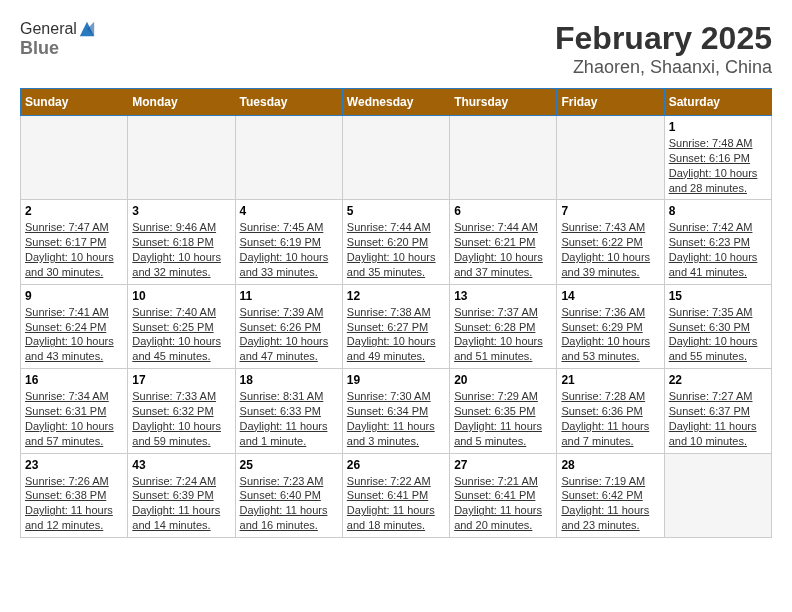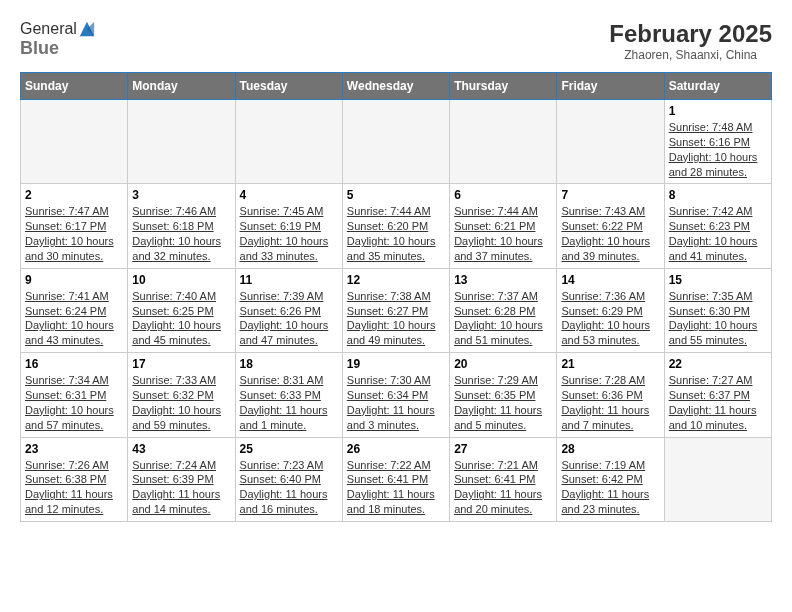--- a/index.html
+++ b/index.html
@@ -23,36 +23,35 @@
     .logo-blue { color: #1a6bb5; }
     .logo-icon {
       width: 18px;
       height: 18px;
       margin-left: 1px;
     }
     .title-block {
       text-align: right;
     }
     .month-title {
-      font-size: 24px;
+      font-size: 32px;
       font-weight: bold;
       color: #333;
     }
     .location {
-      font-size: 12px;
+      font-size: 18px;
       color: #555;
-      text-align: center;
     }
     .calendar {
       width: 100%;
       border-collapse: collapse;
       font-size: 10.5px;
     }
     .calendar th {
-      background: #737373;
+      background: #a16207;
       color: #fff;
       padding: 6px 4px;
       text-align: left;
       font-size: 12px;
       border: 1px solid #2a7abf;
     }
     .calendar td {
       border: 1px solid #ccc;
       vertical-align: top;
       padding: 4px;
@@ -126,21 +125,21 @@
       </tr>
       <tr>
         <td>
           <div class="day-num">2</div>
           <div class="day-info">Sunrise: 7:47 AM
 Sunset: 6:17 PM
 Daylight: 10 hours and 30 minutes.</div>
         </td>
         <td>
           <div class="day-num">3</div>
-          <div class="day-info">Sunrise: 7:46 AM
+          <div class="day-info">Sunrise: 9:46 AM
 Sunset: 6:18 PM
 Daylight: 10 hours and 32 minutes.</div>
         </td>
         <td>
           <div class="day-num">4</div>
           <div class="day-info">Sunrise: 7:45 AM
 Sunset: 6:19 PM
 Daylight: 10 hours and 33 minutes.</div>
         </td>
         <td>

